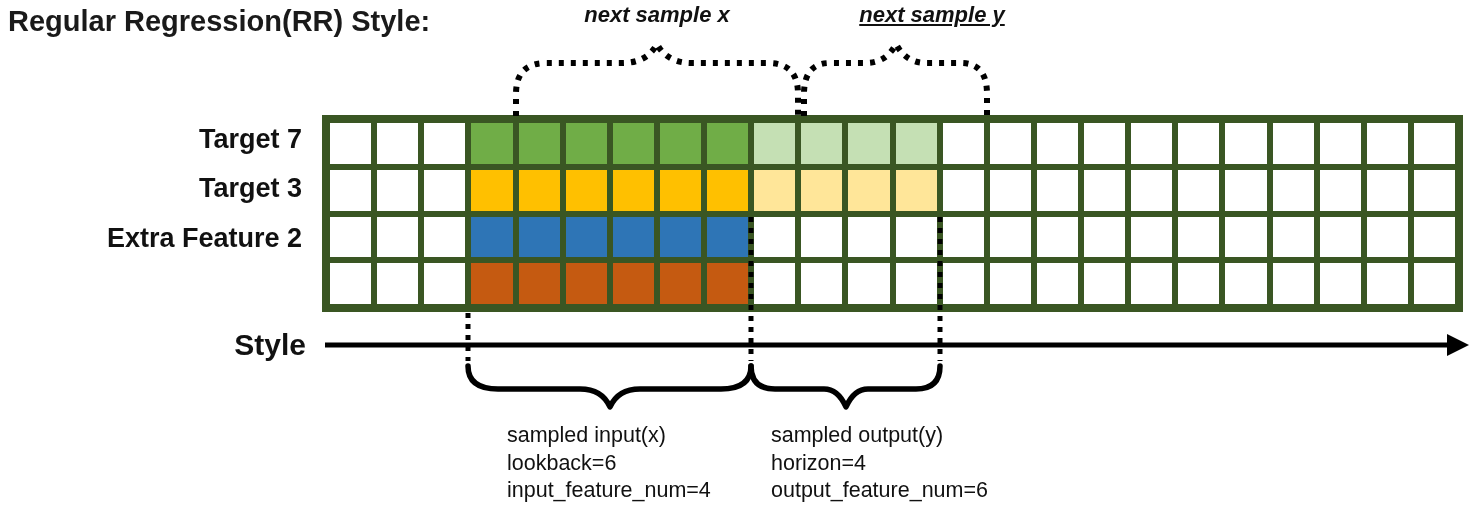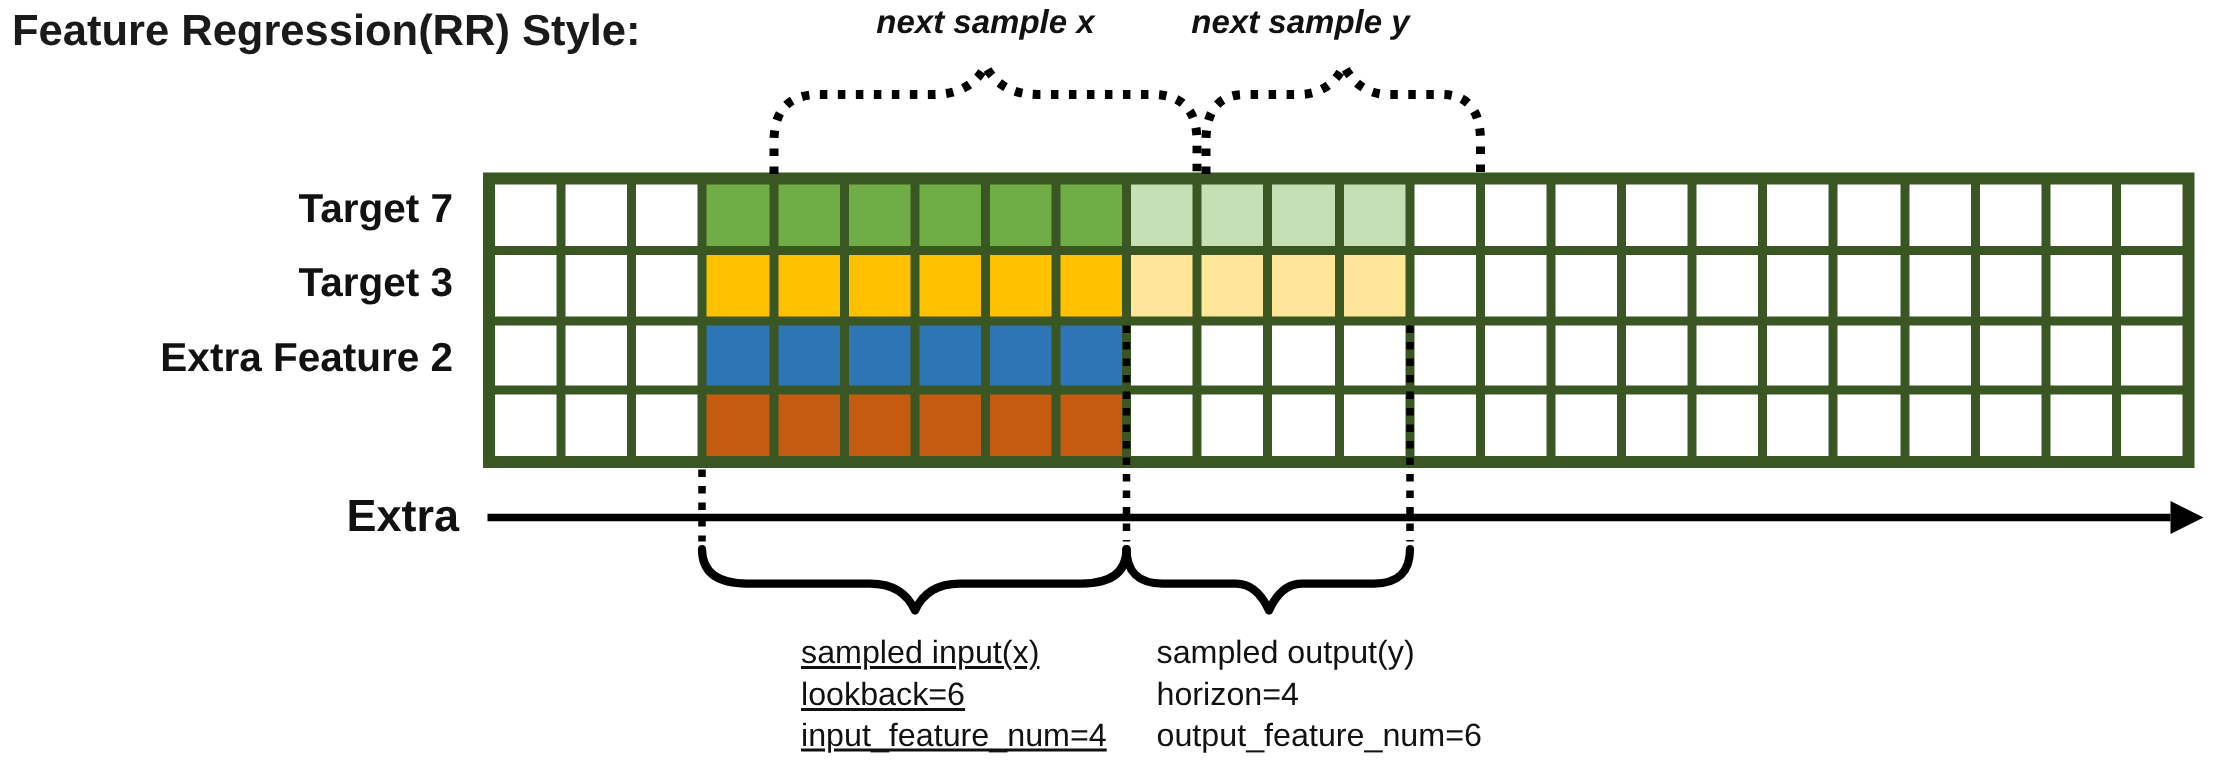--- a/index.html
+++ b/index.html
@@ -15,21 +15,21 @@
     font-size:29px;font-weight:bold;color:#1a1a1a;
     letter-spacing:0px;white-space:nowrap;
   }
   .next-label{
     position:absolute;top:2px;width:240px;
     text-align:center;
     font-size:22px;font-style:italic;font-weight:600;color:#111;
     white-space:nowrap;
   }
   .next-x{left:537px;}
-  .next-y{left:747px;}
+  .next-y{left:812px;text-decoration:underline;}
   .row-labels{
     position:absolute;left:0px;top:115px;width:312px;height:197px;
     display:flex;flex-direction:column;
   }
   .row-label{
     height:49.25px;line-height:49.25px;
     text-align:right;padding-right:10px;
     font-size:27px;font-weight:bold;color:#111;
     white-space:nowrap;
   }
@@ -49,29 +49,29 @@
   }
   .overlay{
     position:absolute;left:0;top:0;width:1476px;height:516px;
     pointer-events:none;
   }
   .caption{
     position:absolute;top:422px;
     font-size:21.5px;color:#111;line-height:27.5px;
     white-space:nowrap;
   }
-  .caption-input{left:534px;text-decoration:underline;}
+  .caption-input{left:507px;}
   .caption-output{left:771px;}
 </style>
 </head>
 <body>
 
 <div class="canvas">
 
-  <div class="title">Feature Regression(RR) Style:</div>
+  <div class="title">Regular Regression(RR) Style:</div>
 
   <div class="next-label next-x">next sample x</div>
   <div class="next-label next-y">next sample y</div>
 
   <div class="row-labels">
       <div class="row-label">Target 7</div>
       <div class="row-label">Target 3</div>
       <div class="row-label">Extra Feature 2</div>
     </div>
 
@@ -167,21 +167,21 @@
       <div class="cell" style="background: rgb(255, 255, 255);"></div>
       <div class="cell" style="background: rgb(255, 255, 255);"></div>
       <div class="cell" style="background: rgb(255, 255, 255);"></div>
       <div class="cell" style="background: rgb(255, 255, 255);"></div>
       <div class="cell" style="background: rgb(255, 255, 255);"></div>
       <div class="cell" style="background: rgb(255, 255, 255);"></div>
       <div class="cell" style="background: rgb(255, 255, 255);"></div>
       <div class="cell" style="background: rgb(255, 255, 255);"></div>
     </div>
 
-  <div class="time-label">Extra</div>
+  <div class="time-label">Style</div>
 
   <svg class="overlay" viewBox="0 0 1476 516" xmlns="http://www.w3.org/2000/svg">
 
     <path d="M 516 116 L 516 94 Q 516 63 546 63 L 622 63 Q 647 63 657 44 Q 667 63 692 63 L 768 63 Q 798 63 798 94 L 798 116" fill="none" stroke="#000000" stroke-width="6" stroke-dasharray="5 7"></path>
 
     <path d="M 804 116 L 804 94 Q 804 63 830 63 L 866 63 Q 886 63 896 44 Q 906 63 926 63 L 961 63 Q 987 63 987 94 L 987 116" fill="none" stroke="#000000" stroke-width="6" stroke-dasharray="5 7"></path>
 
     <line x1="468" y1="313" x2="468" y2="361" stroke="#000000" stroke-width="5" stroke-dasharray="5 6"></line>
     <line x1="751" y1="217" x2="751" y2="361" stroke="#000000" stroke-width="5" stroke-dasharray="5 6"></line>
     <line x1="940" y1="217" x2="940" y2="361" stroke="#000000" stroke-width="5" stroke-dasharray="5 6"></line>

